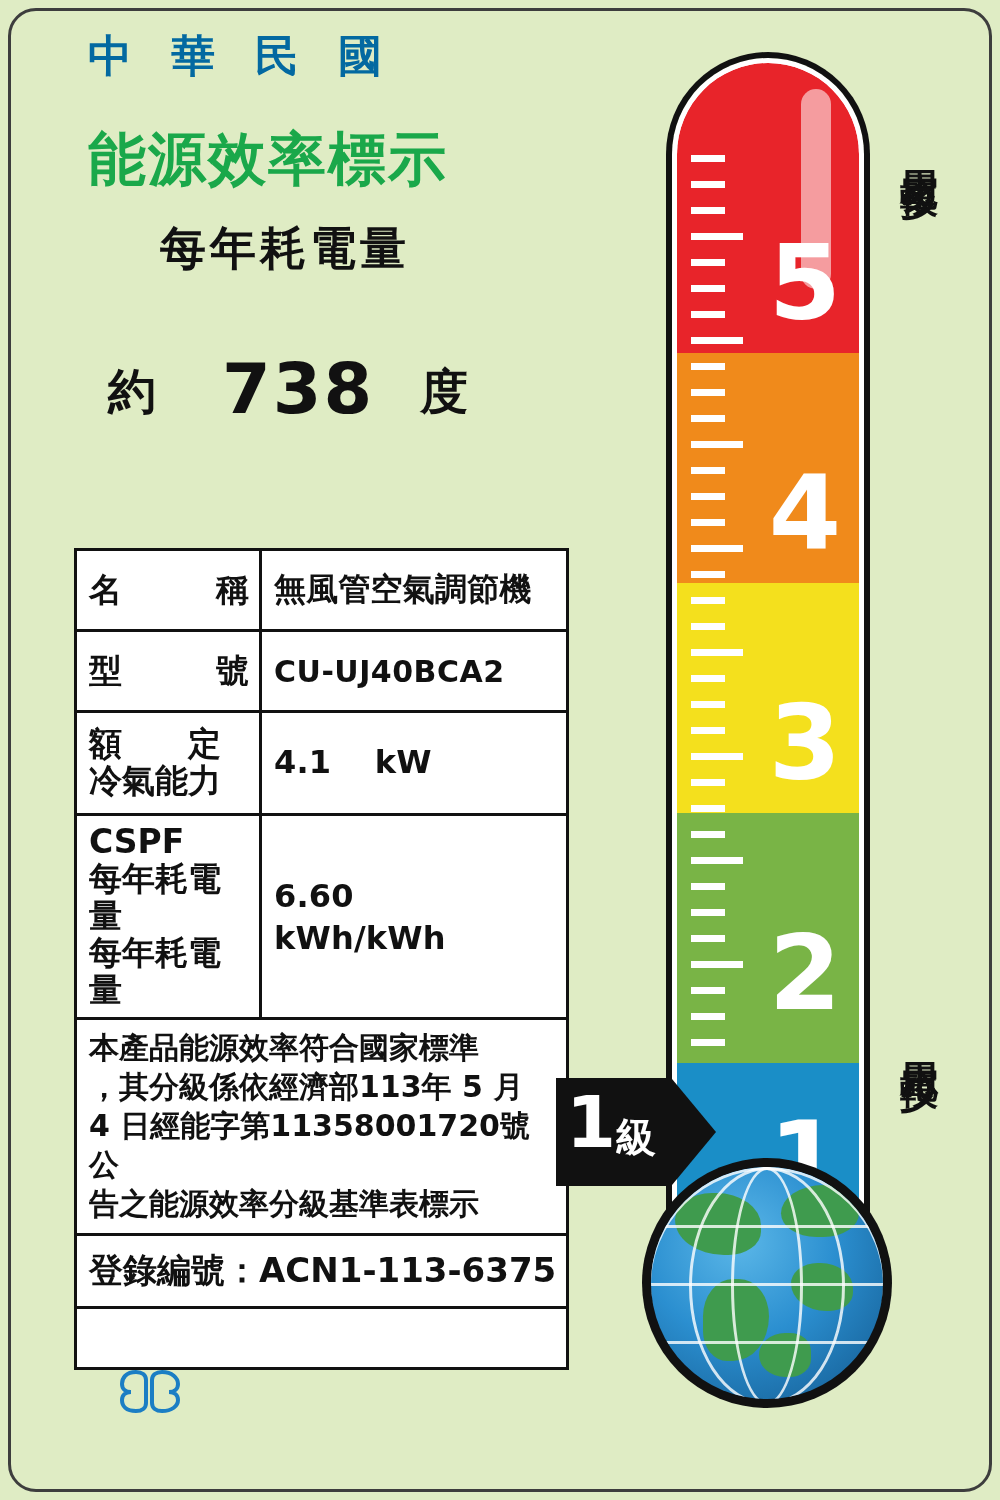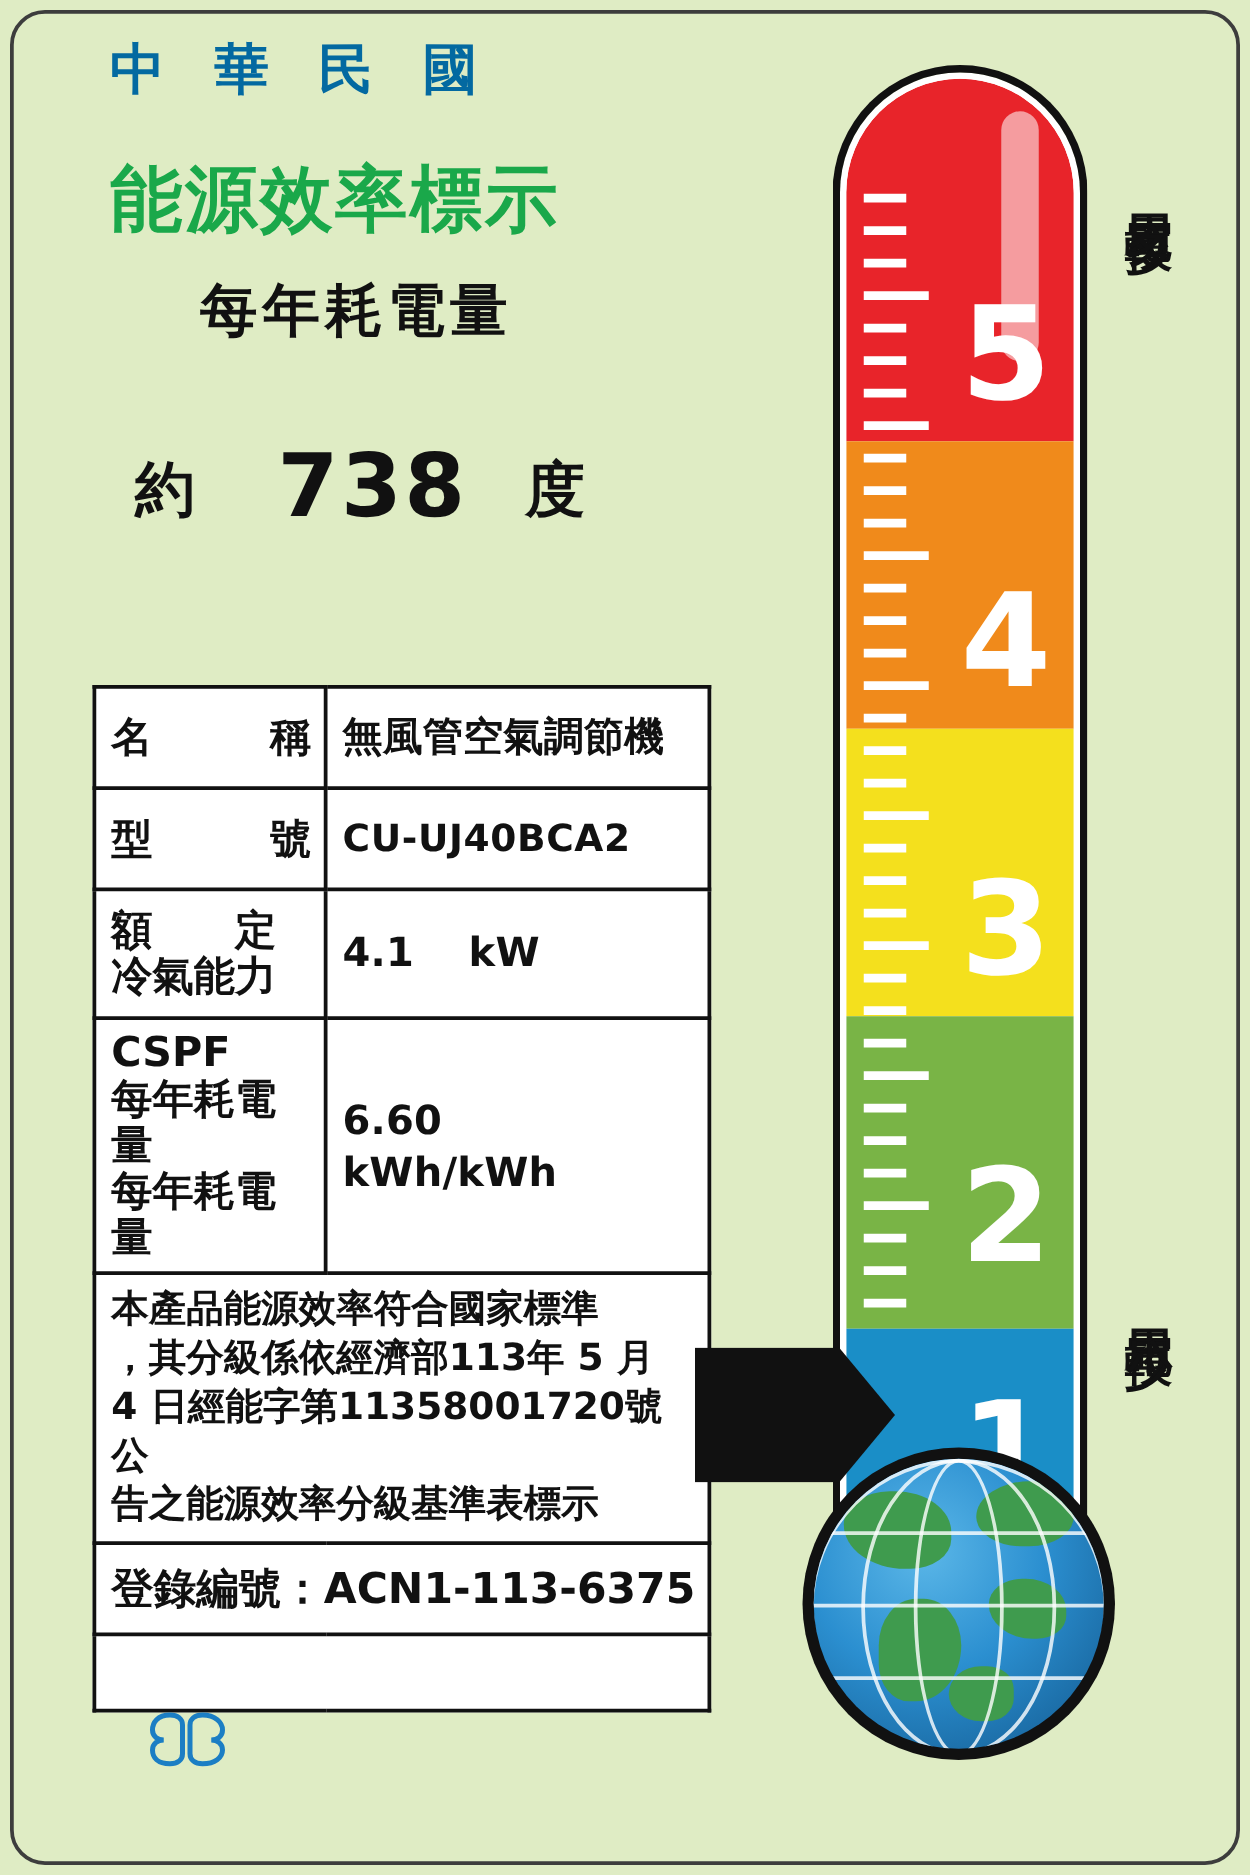--- a/index.html
+++ b/index.html
@@ -511,18 +511,21 @@
       <div class="grid-ellipse e2"></div>
       <div class="grid-ellipse e3"></div>
       <div class="parallel p1"></div>
       <div class="parallel p2"></div>
       <div class="parallel p3"></div>
     </div>
   </div>
 
   <div class="arrow">
     <div class="arrow-body"></div>
+    <div class="arrow-text">
+      <span class="arrow-num">1</span><span class="arrow-ji">級</span>
+    </div>
   </div>
 
   <div class="side-cap cap-more">用電較多</div>
   <div class="side-cap cap-less">用電較少</div>
 
 </div>
 
 </body></html>

